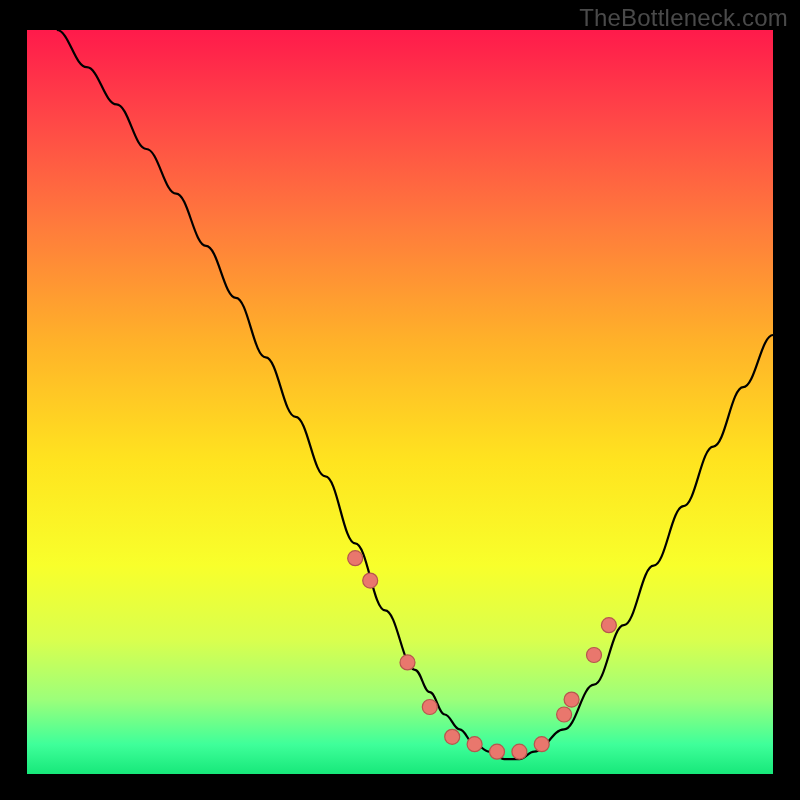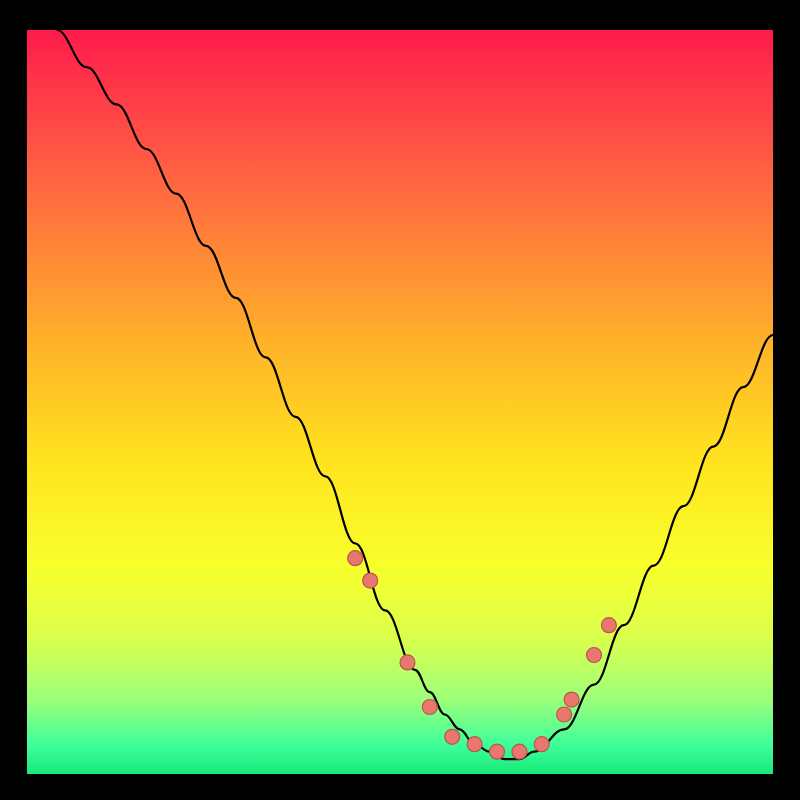--- a/index.html
+++ b/index.html
@@ -64,20 +64,21 @@
     fill: #e9776d;
     stroke: #b6564e;
     stroke-width: 1.2;
   }
 </style>
 </head>
 <body>
 
 <div class="frame">
 
+  <div class="watermark">TheBottleneck.com</div>
 
   <div class="plot-area">
     <svg class="plot-svg" viewBox="0 0 746 744" preserveAspectRatio="none">
       <path id="curve-path" class="curve" d="M 29.8 0.0 C 41.8 0.0, 47.7 37.2, 59.7 37.2 C 71.6 37.2, 77.6 74.4, 89.5 74.4 C 101.5 74.4, 107.4 119.0, 119.4 119.0 C 131.3 119.0, 137.3 163.7, 149.2 163.7 C 161.1 163.7, 167.1 215.8, 179.0 215.8 C 191.0 215.8, 196.9 267.8, 208.9 267.8 C 220.8 267.8, 226.8 327.4, 238.7 327.4 C 250.7 327.4, 256.6 386.9, 268.6 386.9 C 280.5 386.9, 286.5 446.4, 298.4 446.4 C 310.3 446.4, 316.3 513.4, 328.2 513.4 C 340.2 513.4, 346.1 580.3, 358.1 580.3 C 370.0 580.3, 376.0 639.8, 387.9 639.8 C 393.9 639.8, 396.9 662.2, 402.8 662.2 C 408.8 662.2, 411.8 684.5, 417.8 684.5 C 423.7 684.5, 426.7 699.4, 432.7 699.4 C 438.6 699.4, 441.6 714.2, 447.6 714.2 C 453.6 714.2, 456.6 721.7, 462.5 721.7 C 468.5 721.7, 471.5 729.1, 477.4 729.1 C 483.4 729.1, 486.4 729.1, 492.4 729.1 C 498.3 729.1, 501.3 721.7, 507.3 721.7 C 519.2 721.7, 525.2 699.4, 537.1 699.4 C 549.1 699.4, 555.0 654.7, 567.0 654.7 C 578.9 654.7, 584.9 595.2, 596.8 595.2 C 608.7 595.2, 614.7 535.7, 626.6 535.7 C 638.6 535.7, 644.5 476.2, 656.5 476.2 C 668.4 476.2, 674.4 416.6, 686.3 416.6 C 698.3 416.6, 704.2 357.1, 716.2 357.1 C 728.1 357.1, 734.1 305.0, 746.0 305.0"></path>
       <g id="markers-group">
           <circle cx="328.2" cy="528.2" r="7.5" class="marker"></circle>
           <circle cx="343.2" cy="550.6" r="7.5" class="marker"></circle>
           <circle cx="380.5" cy="632.4" r="7.5" class="marker"></circle>
           <circle cx="402.8" cy="677.0" r="7.5" class="marker"></circle>
           <circle cx="425.2" cy="706.8" r="7.5" class="marker"></circle>

